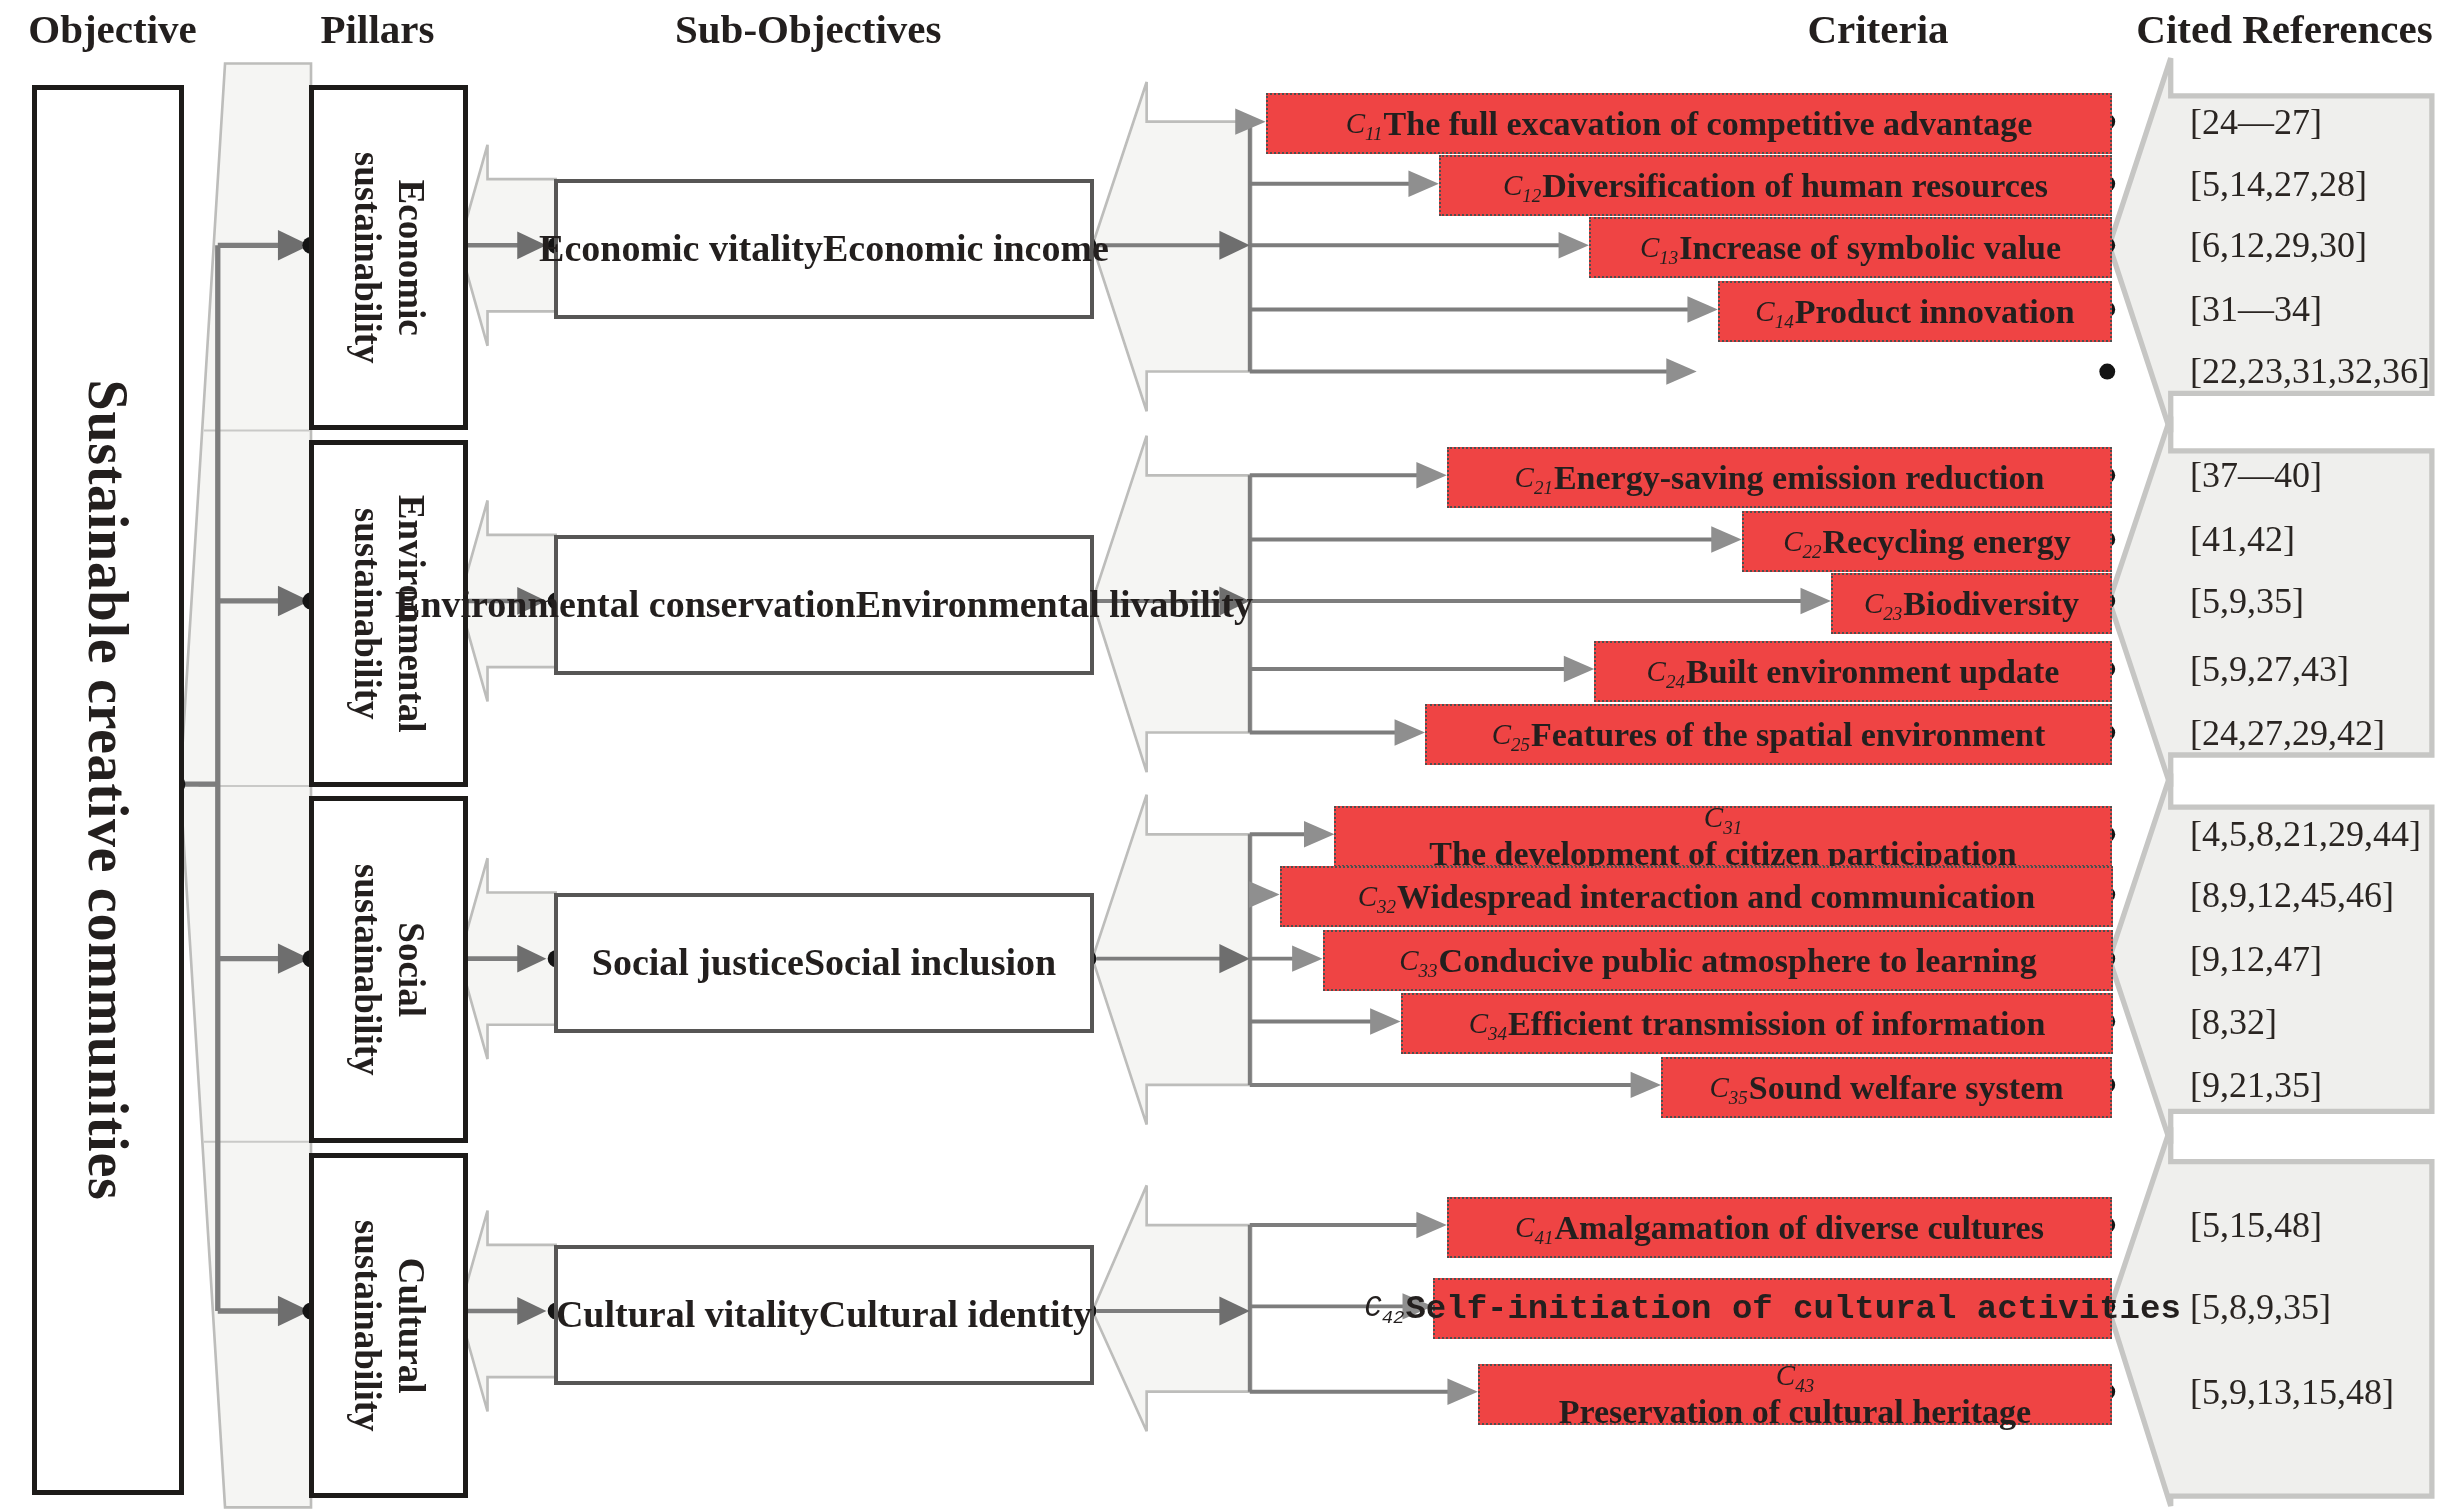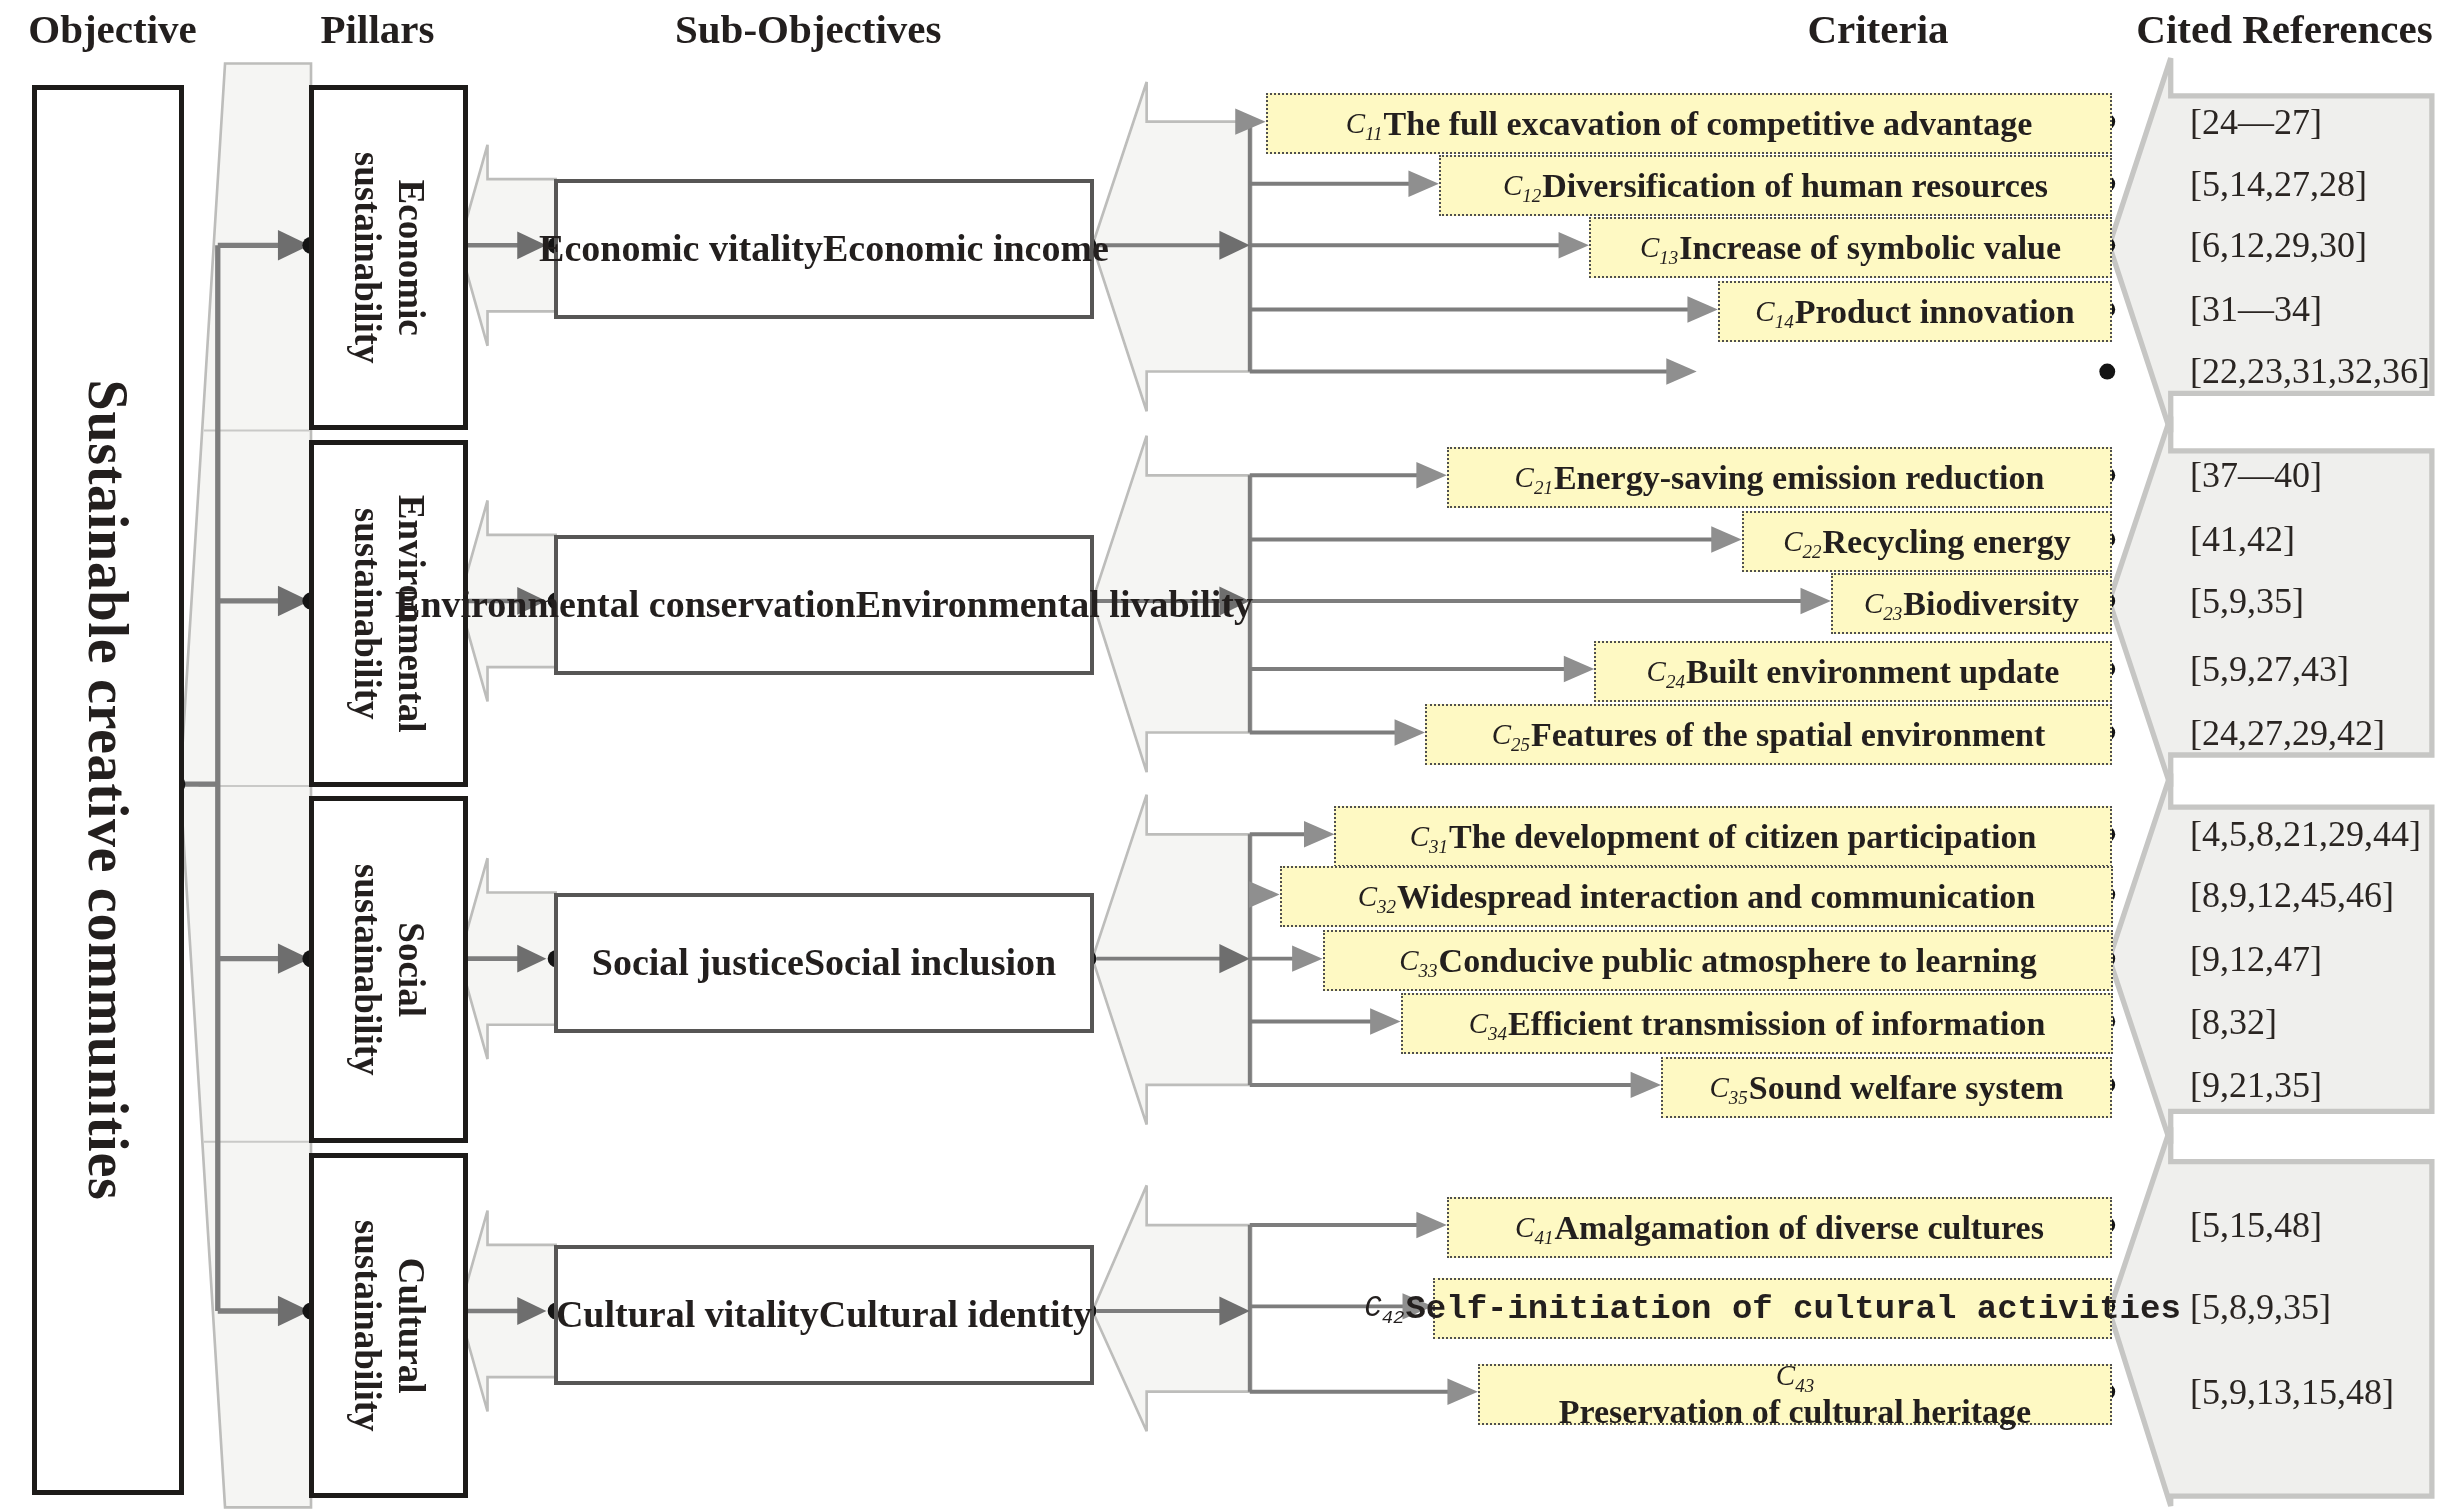--- a/index.html
+++ b/index.html
@@ -9,21 +9,21 @@
   .abs{position:absolute;}
   .hdr{font-weight:bold;font-size:41px;text-align:center;white-space:nowrap;}
   .obox{border:5.3px solid #1d1b19;background:#ffffff;display:flex;align-items:center;justify-content:center;}
   .pbox{border:5.3px solid #1d1b19;background:#ffffff;display:flex;align-items:center;justify-content:center;}
   .rot{transform:rotate(90deg);white-space:nowrap;text-align:center;}
   .pline{font-weight:bold;font-size:37px;line-height:1.18;}
   .oline{font-weight:bold;font-size:56px;letter-spacing:0.7px;}
   .sbox{border:4px solid #575655;background:#ffffff;display:flex;flex-direction:row;
         align-items:center;justify-content:center;}
   .sline{font-weight:bold;font-size:38px;line-height:1.35;white-space:nowrap;}
-  .crit{border:2px dotted #4f4f4f;background:#fef9c3;display:flex;align-items:center;
+  .crit{border:2px dotted #4f4f4f;background:#ef4444;display:flex;align-items:center;
         justify-content:center;gap:1px;}
   .cc{font-style:italic;font-weight:normal;font-size:29px;white-space:nowrap;}
   .cc sub{font-size:19px;line-height:0;}
   .cl{font-weight:bold;font-size:34px;white-space:nowrap;}
   .refv{font-size:36px;white-space:nowrap;color:#2a2522;line-height:46px;}
 </style>
 </head>
 <body>
 
 <div id="stage">
@@ -270,21 +270,21 @@
   </div>
   <div class="abs crit" style="left:1594px;top:641px;width:514px;height:57px;">
     <span class="cc"><span>C</span><sub>24</sub></span>
     <span class="cl">Built environment update</span>
   </div>
   <div class="abs crit" style="left:1425px;top:704px;width:683px;height:57px;">
     <span class="cc"><span>C</span><sub>25</sub></span>
     <span class="cl">Features of the spatial environment</span>
   </div>
 
-  <div class="abs crit" style="left:1334px;top:806px;width:774px;height:57px;">
+  <div class="abs crit" style="left:1334px;top:806px;width:774px;height:57px;flex-direction:column;">
     <span class="cc"><span>C</span><sub>31</sub></span>
     <span class="cl">The development of citizen participation</span>
   </div>
   <div class="abs crit" style="left:1280px;top:866px;width:829px;height:57px;">
     <span class="cc"><span>C</span><sub>32</sub></span>
     <span class="cl">Widespread interaction and communication</span>
   </div>
   <div class="abs crit" style="left:1323px;top:930px;width:786px;height:57px;">
     <span class="cc"><span>C</span><sub>33</sub></span>
     <span class="cl">Conducive public atmosphere to learning</span>

